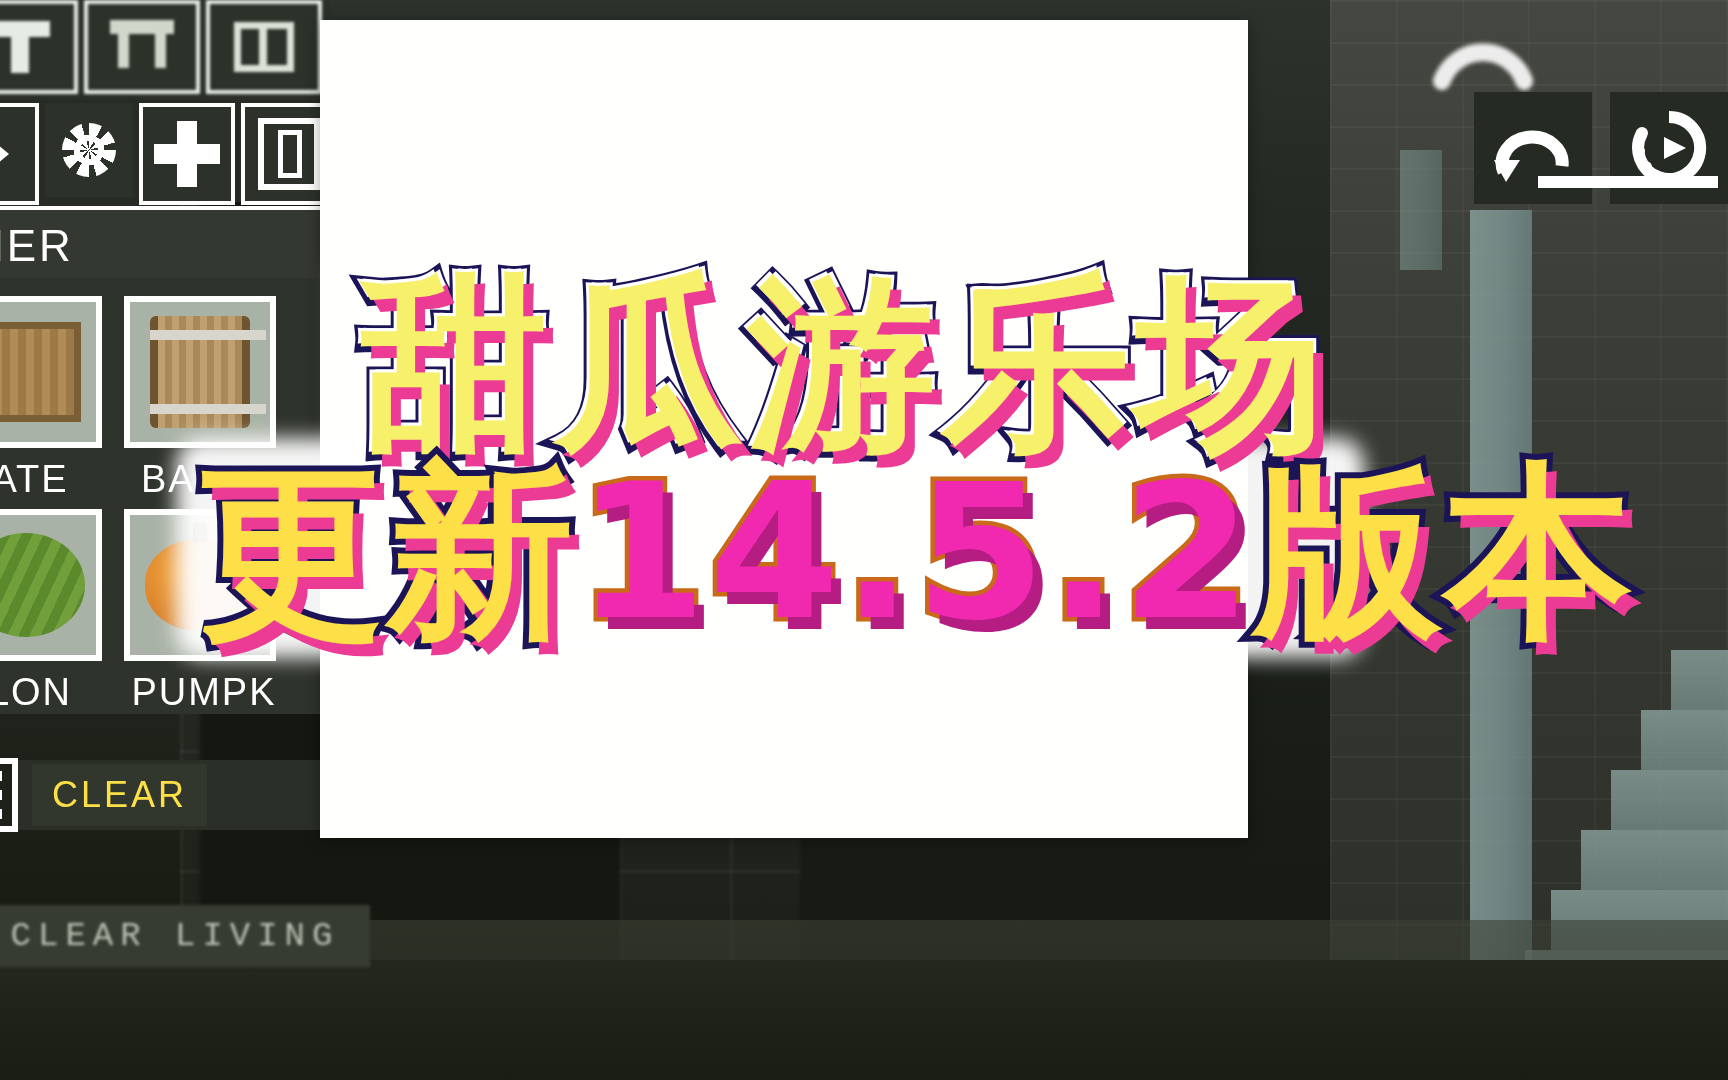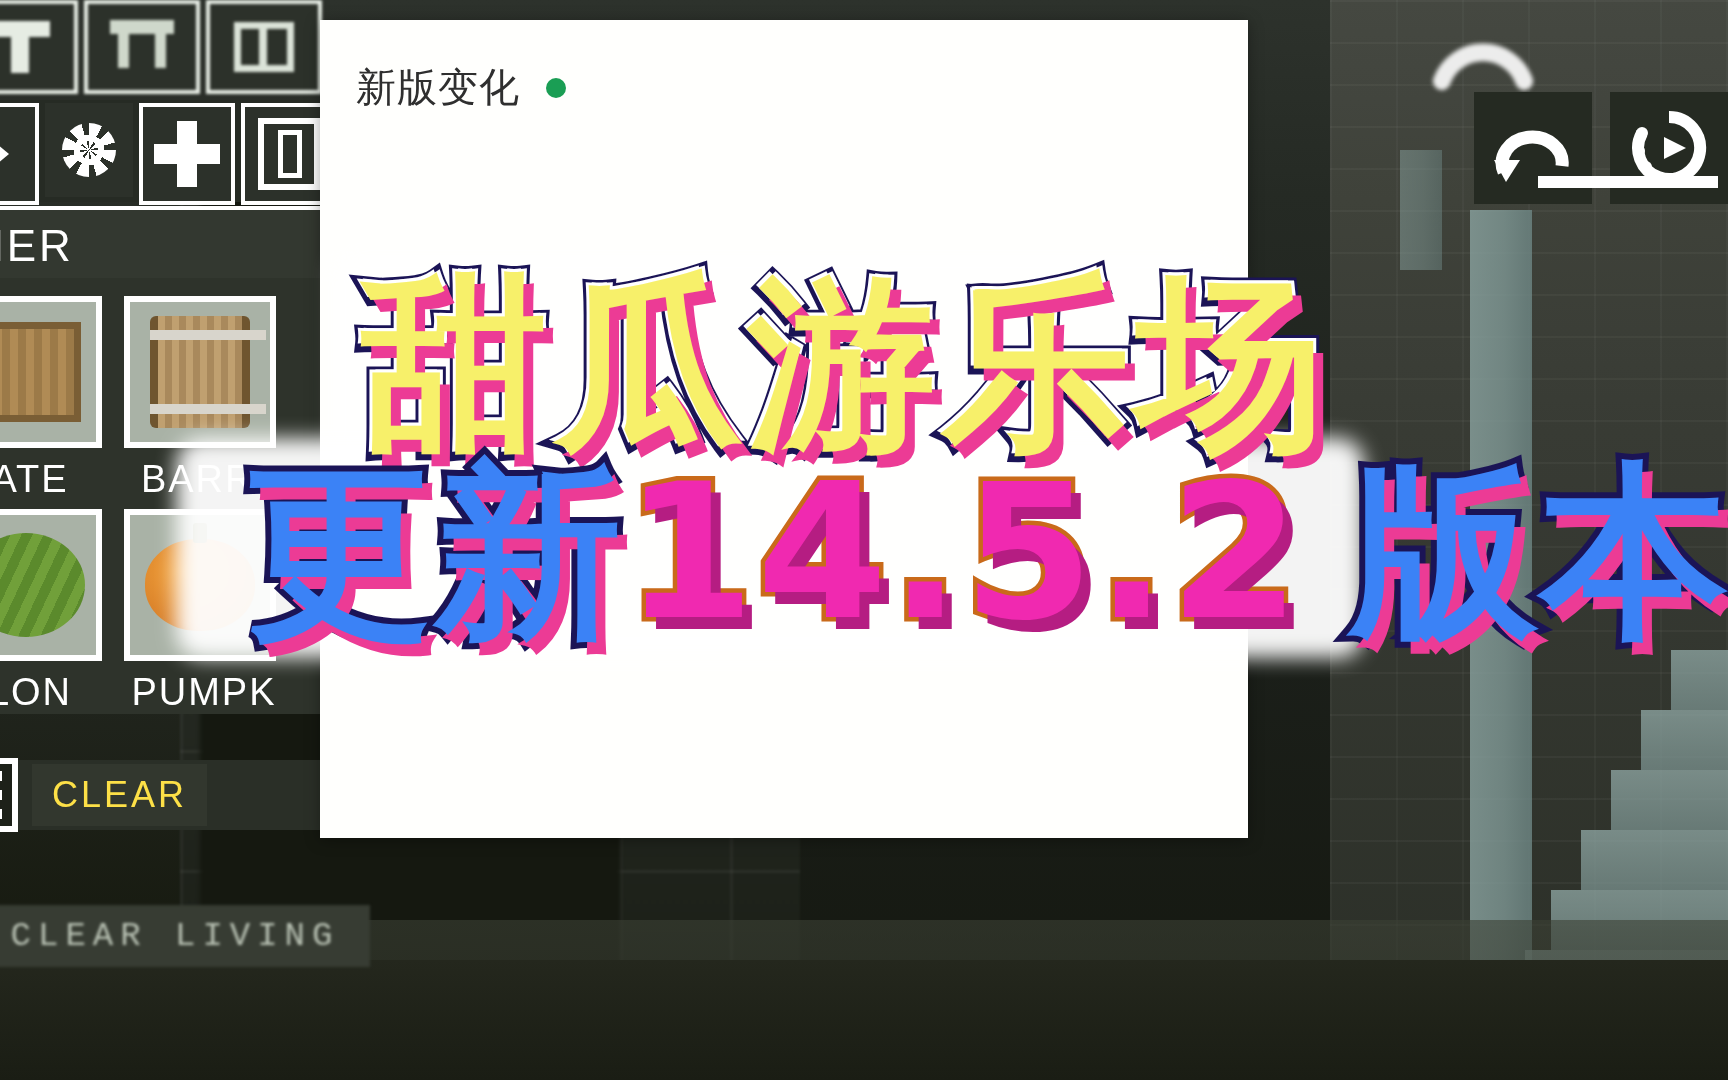--- a/index.html
+++ b/index.html
@@ -310,25 +310,24 @@
     margin-left: 8px;
   }
   .tl2wrap {
     position:absolute; left: 196px; top: 188px; white-space:nowrap;
   }
   .tl2 {
     font-size: 188px; line-height: 1; letter-spacing: 2px;
     font-family:"DejaVu Sans", sans-serif; font-weight:700;
   }
   .ty {
-    color:#3b82f6;
+    color:#fde047;
     -webkit-text-stroke: 12px #1b1456;
     paint-order: stroke fill;
     text-shadow: 10px 12px 0 #ec3b95;
-    margin-left: 48px;
   }
   .tp {
     color:#f029b0;
     -webkit-text-stroke: 9px #c96a1a;
     paint-order: stroke fill;
     text-shadow: 10px 12px 0 #b51d82;
   }
   .halo {
     position:absolute; left: 176px; top: 168px; width: 1188px; height: 220px;
     border-radius: 26px;
@@ -467,24 +466,20 @@
           <circle cx="9" cy="42" r="6" fill="#fff"></circle>
           <circle cx="16" cy="58" r="6" fill="#fff"></circle>
           <polygon points="34,28 56,39 34,50" fill="#fff"></polygon>
         </svg>
       </span>
     </div>
   </div>
   <div class="tr-underline"></div>
 
   <div class="dialog">
-    <div class="dlg-title-row">
-      <span class="dlg-title">新版变化</span>
-      <span class="dot-green"></span>
-    </div>
   </div>
 
   <div class="title-overlay">
     <div class="halo2"></div>
     <div class="halo"></div>
     <div class="tl tl1">甜瓜游乐场</div>
     <div class="tl2wrap">
       <span class="tl2 ty">更新</span><span class="tl2 tp">14.5.2</span><span class="tl2 ty">版本</span>
     </div>
   </div>

